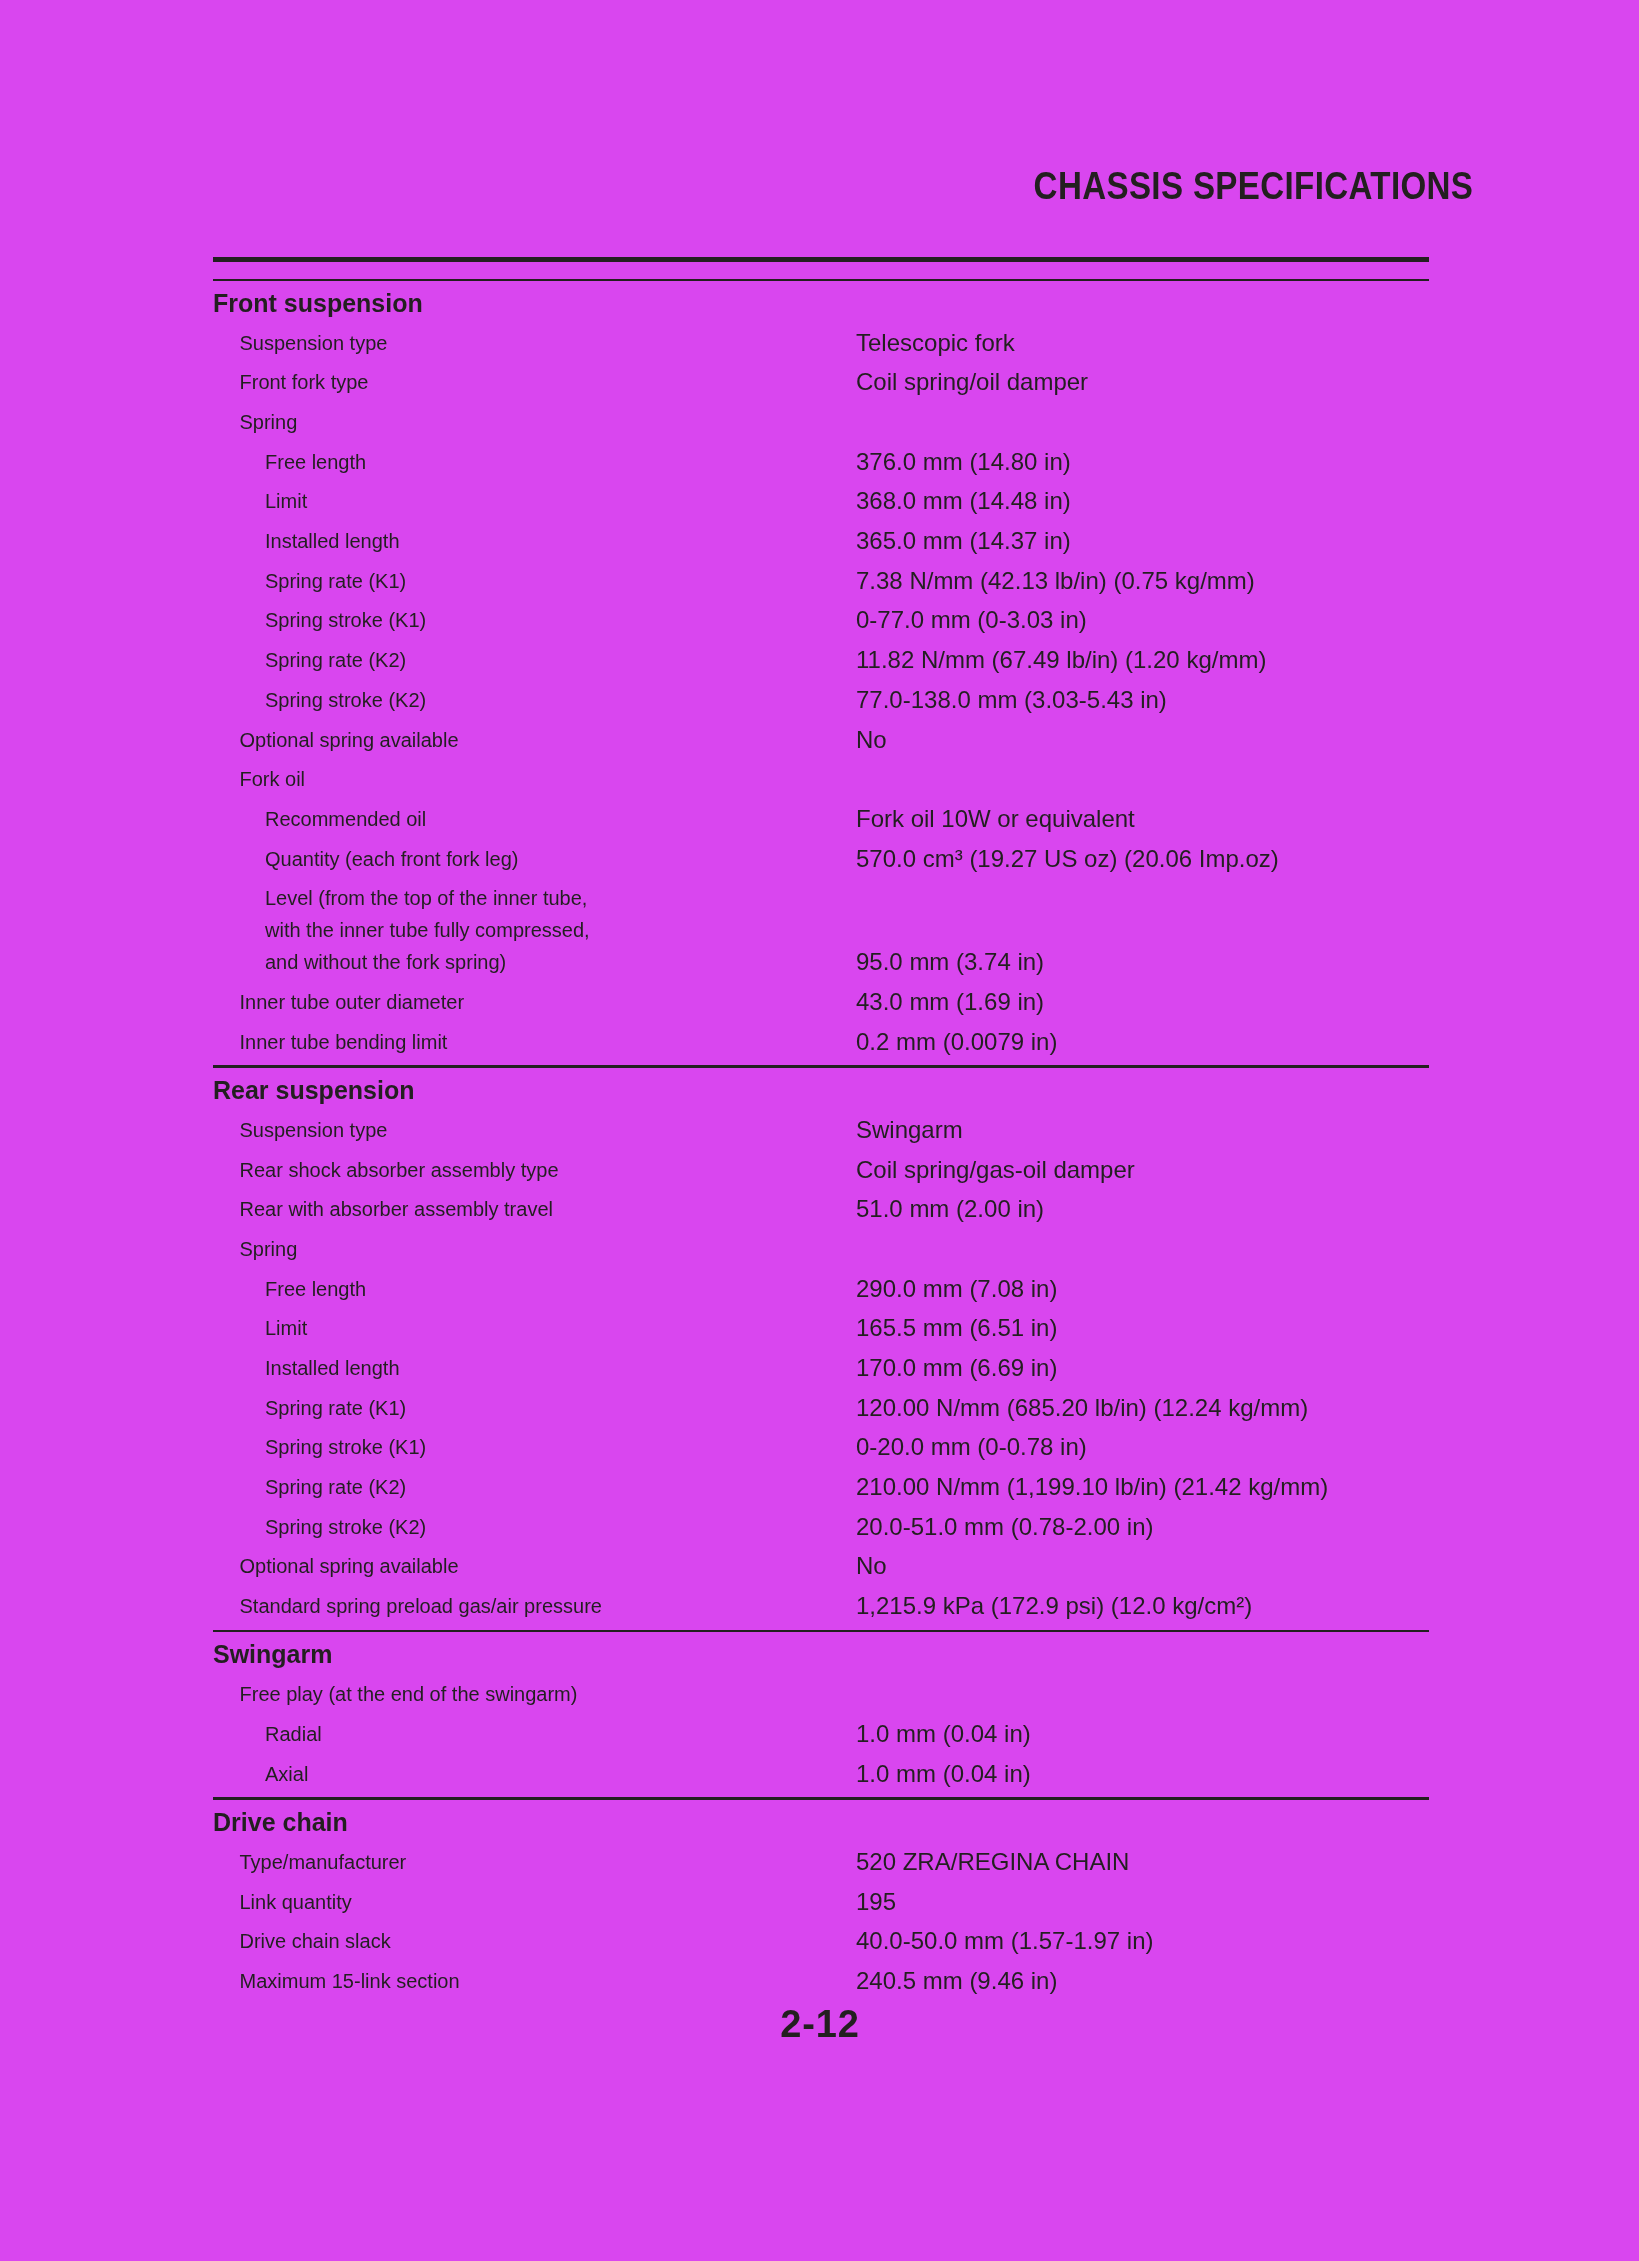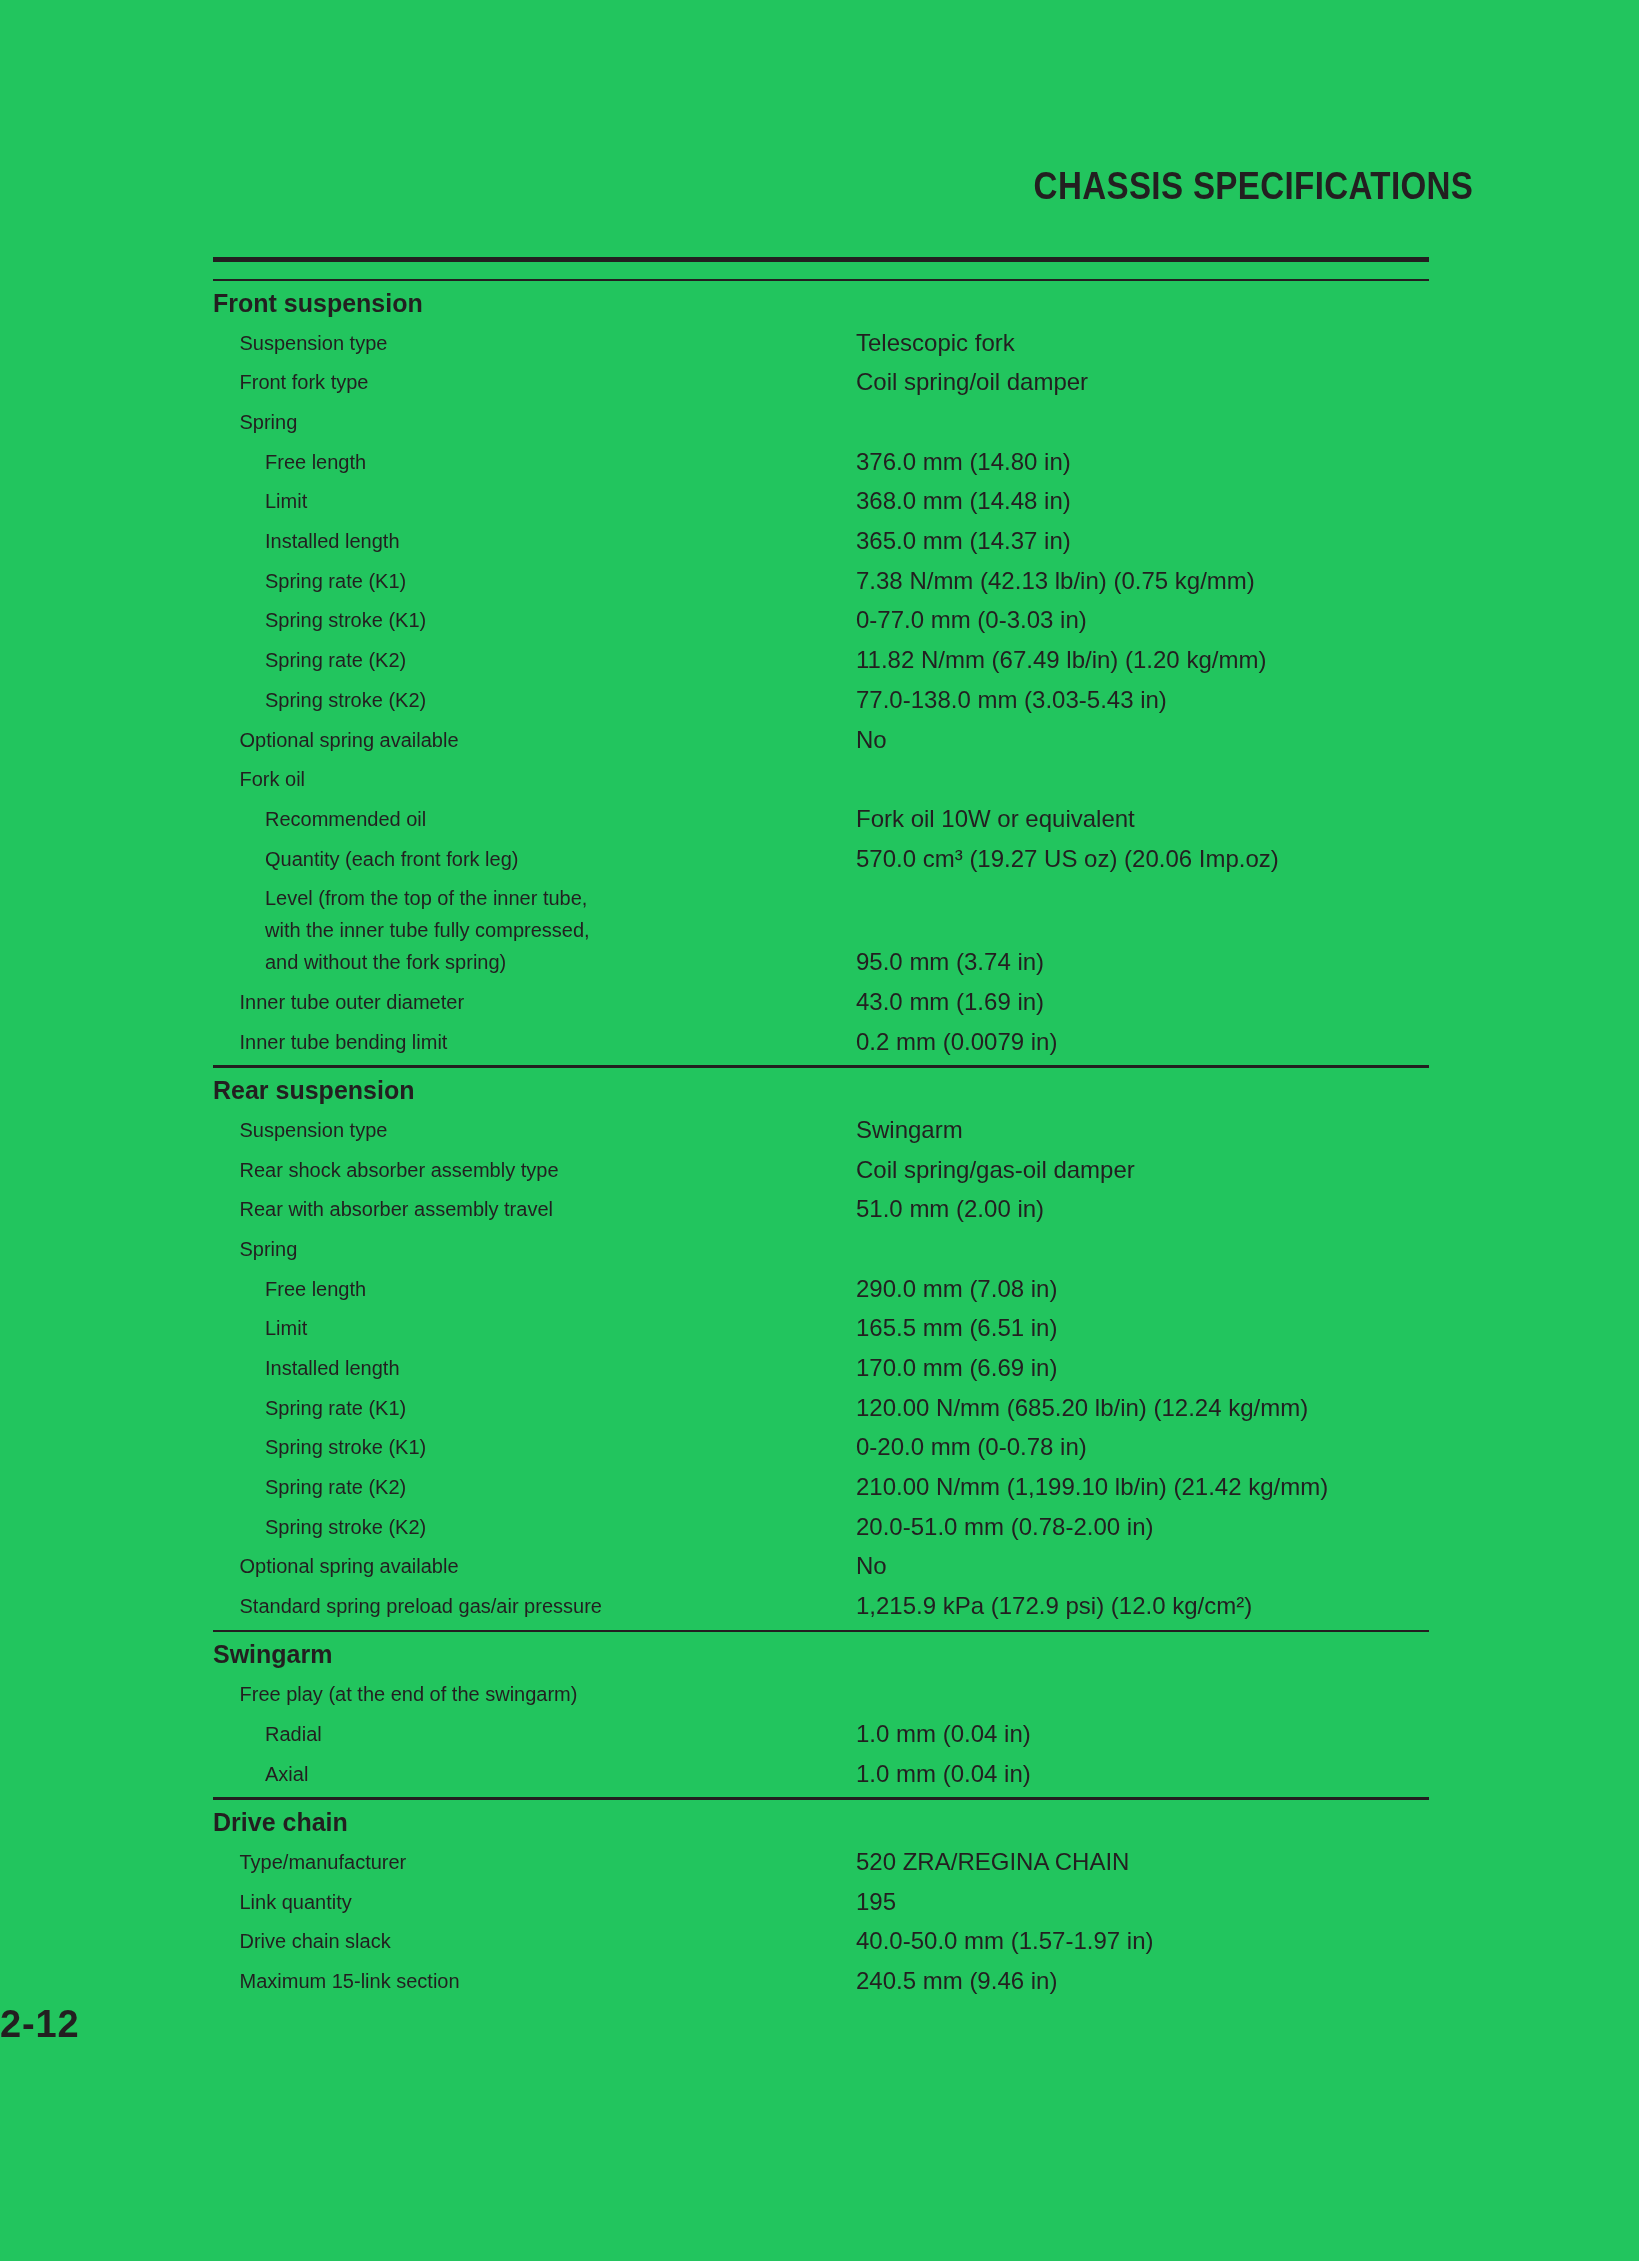--- a/index.html
+++ b/index.html
@@ -1,20 +1,20 @@
 <!DOCTYPE html>
 <html style="font-size:13.7px"><head>
 <meta charset="utf-8">
 <style>
   html, body { margin: 0; padding: 0; background: #ffffff; }
   .page {
     position: relative;
     width: 1640px;
     height: 2261px;
-    background: #22c55e;
+    background: #d946ef;
     color: #231f20;
     font-family: "Liberation Sans", sans-serif;
     overflow: hidden;
   }
   .content {
     margin-left: 213px;
     width: 1216px;
   }
   .doc-title {
     padding-top: 164px;
@@ -69,20 +69,21 @@
   .spec-value {
     position: absolute;
     left: 643px;
     bottom: 0;
     font-size: 24px;
     line-height: 32px;
     white-space: nowrap;
   }
   .page-number {
     width: 100%;
+    text-align: center;
     font-size: 38px;
     line-height: 39px;
     font-weight: bold;
     margin-top: 1.7px;
     letter-spacing: 0.9px;
   }
 </style>
 </head>
 <body>
 

